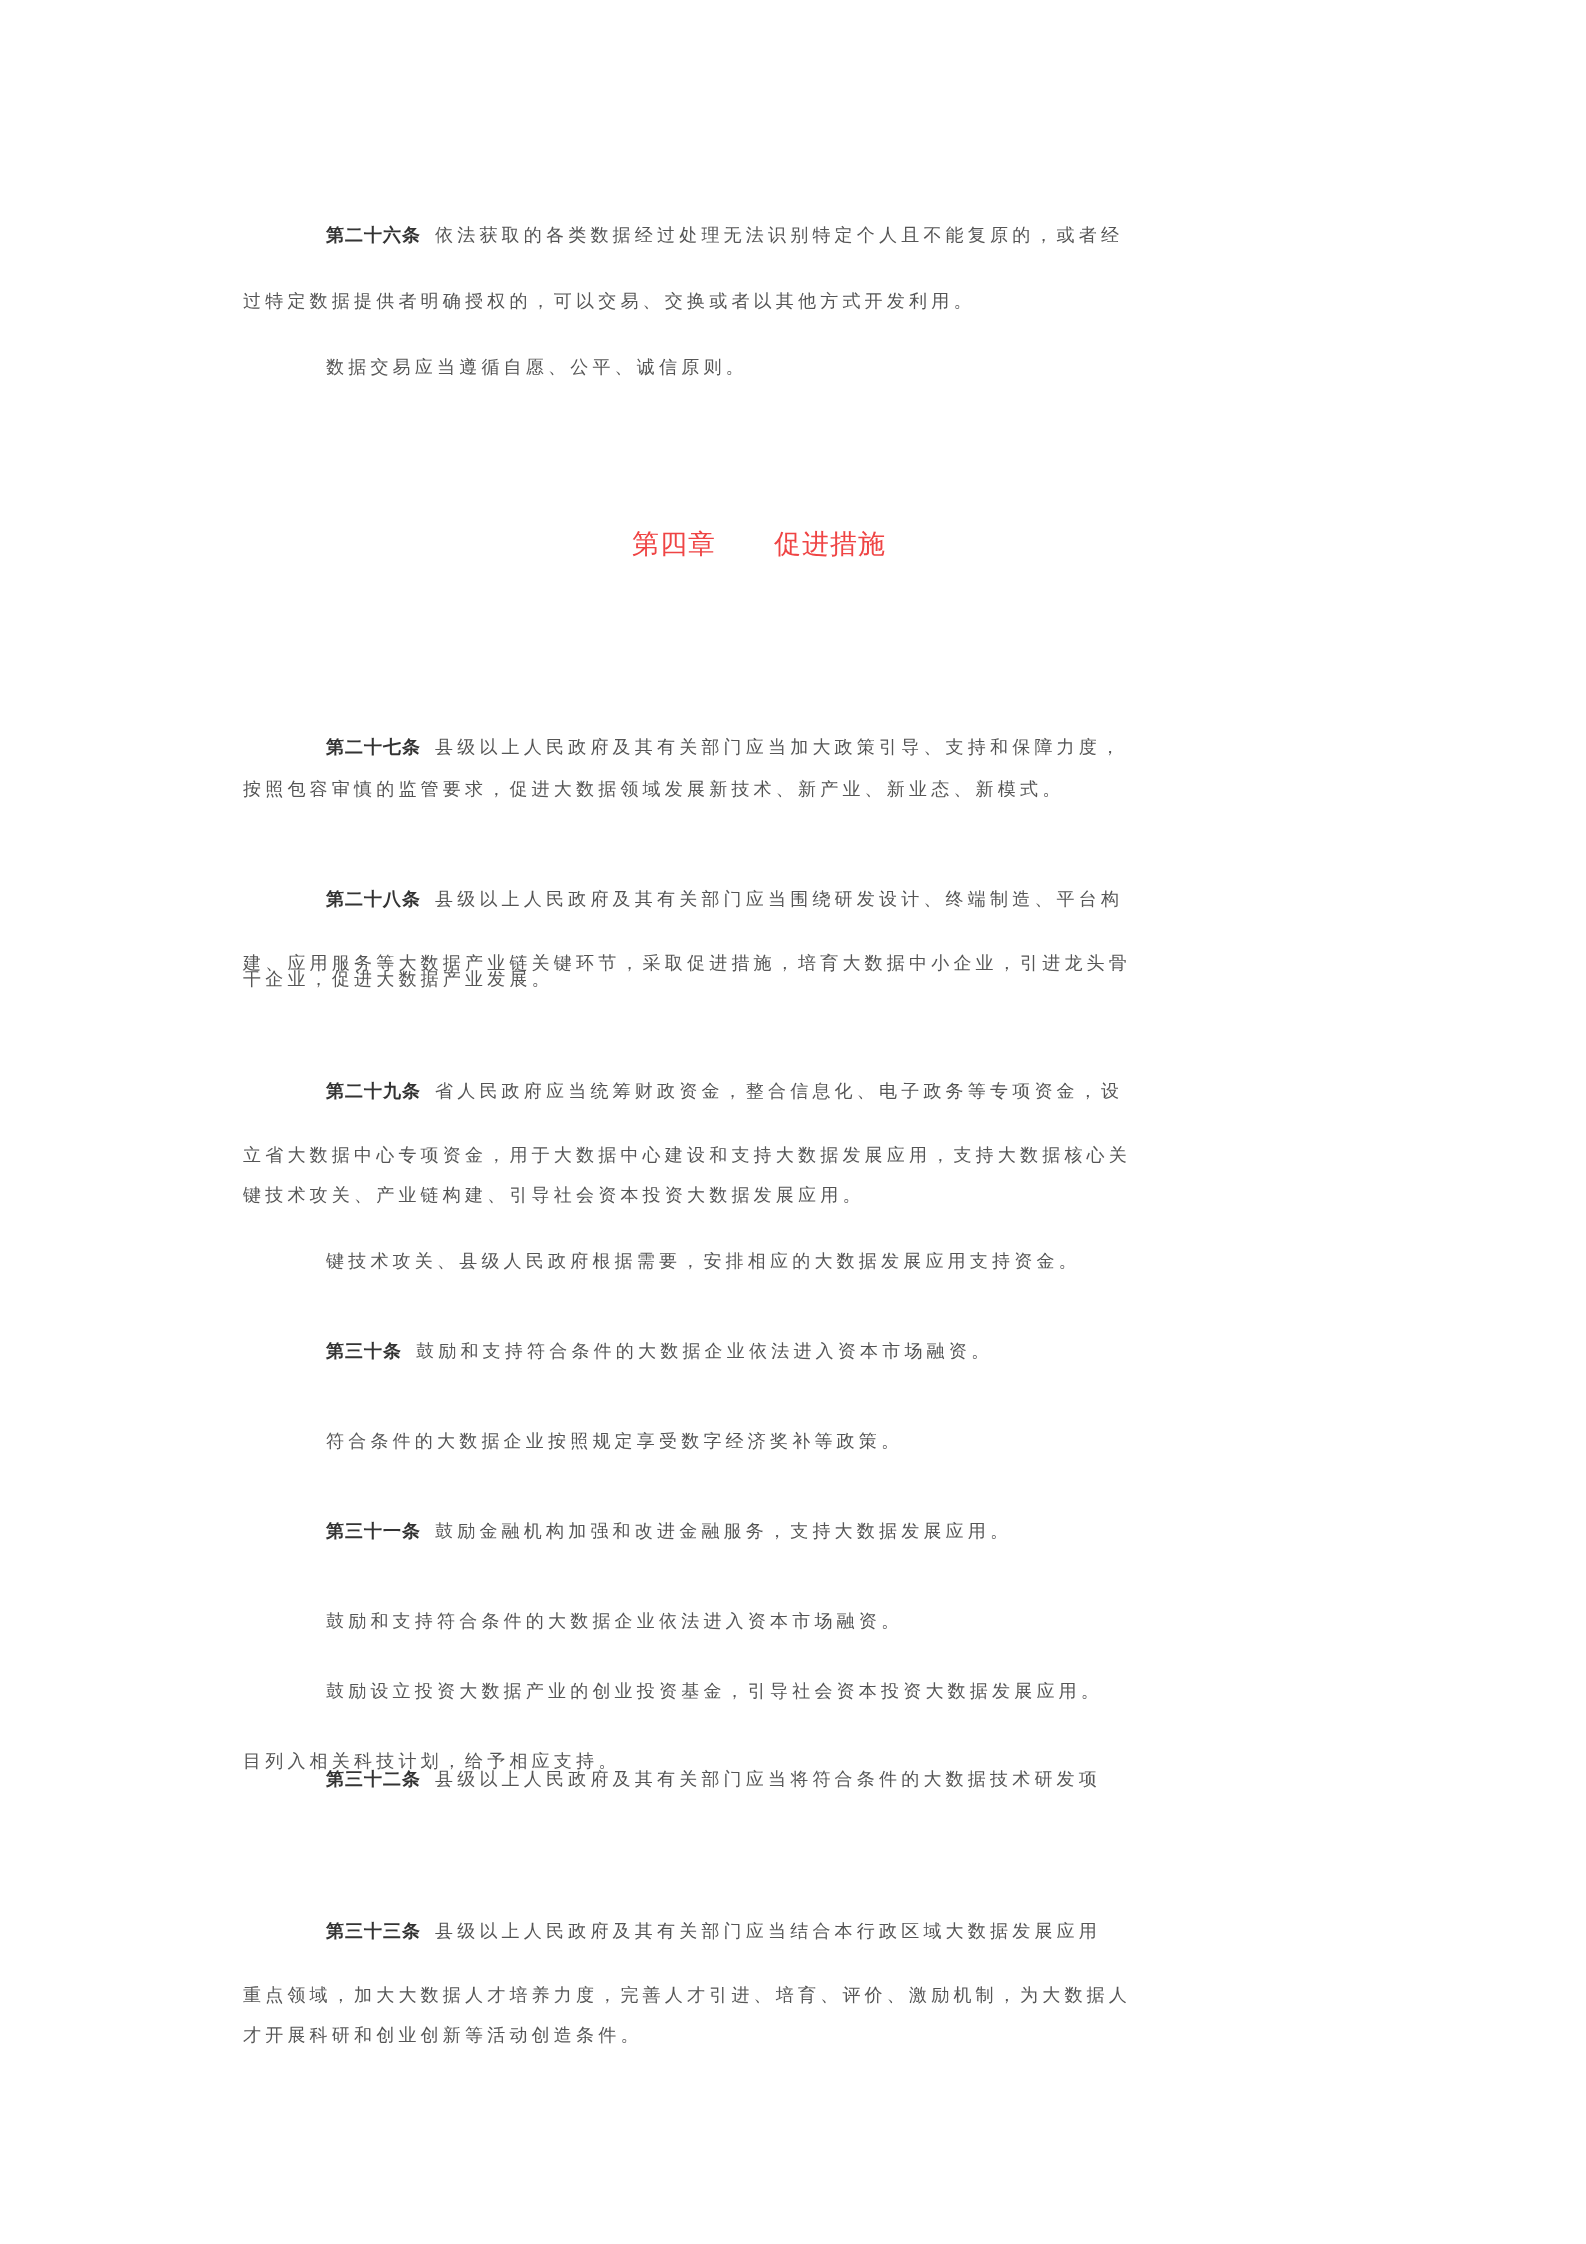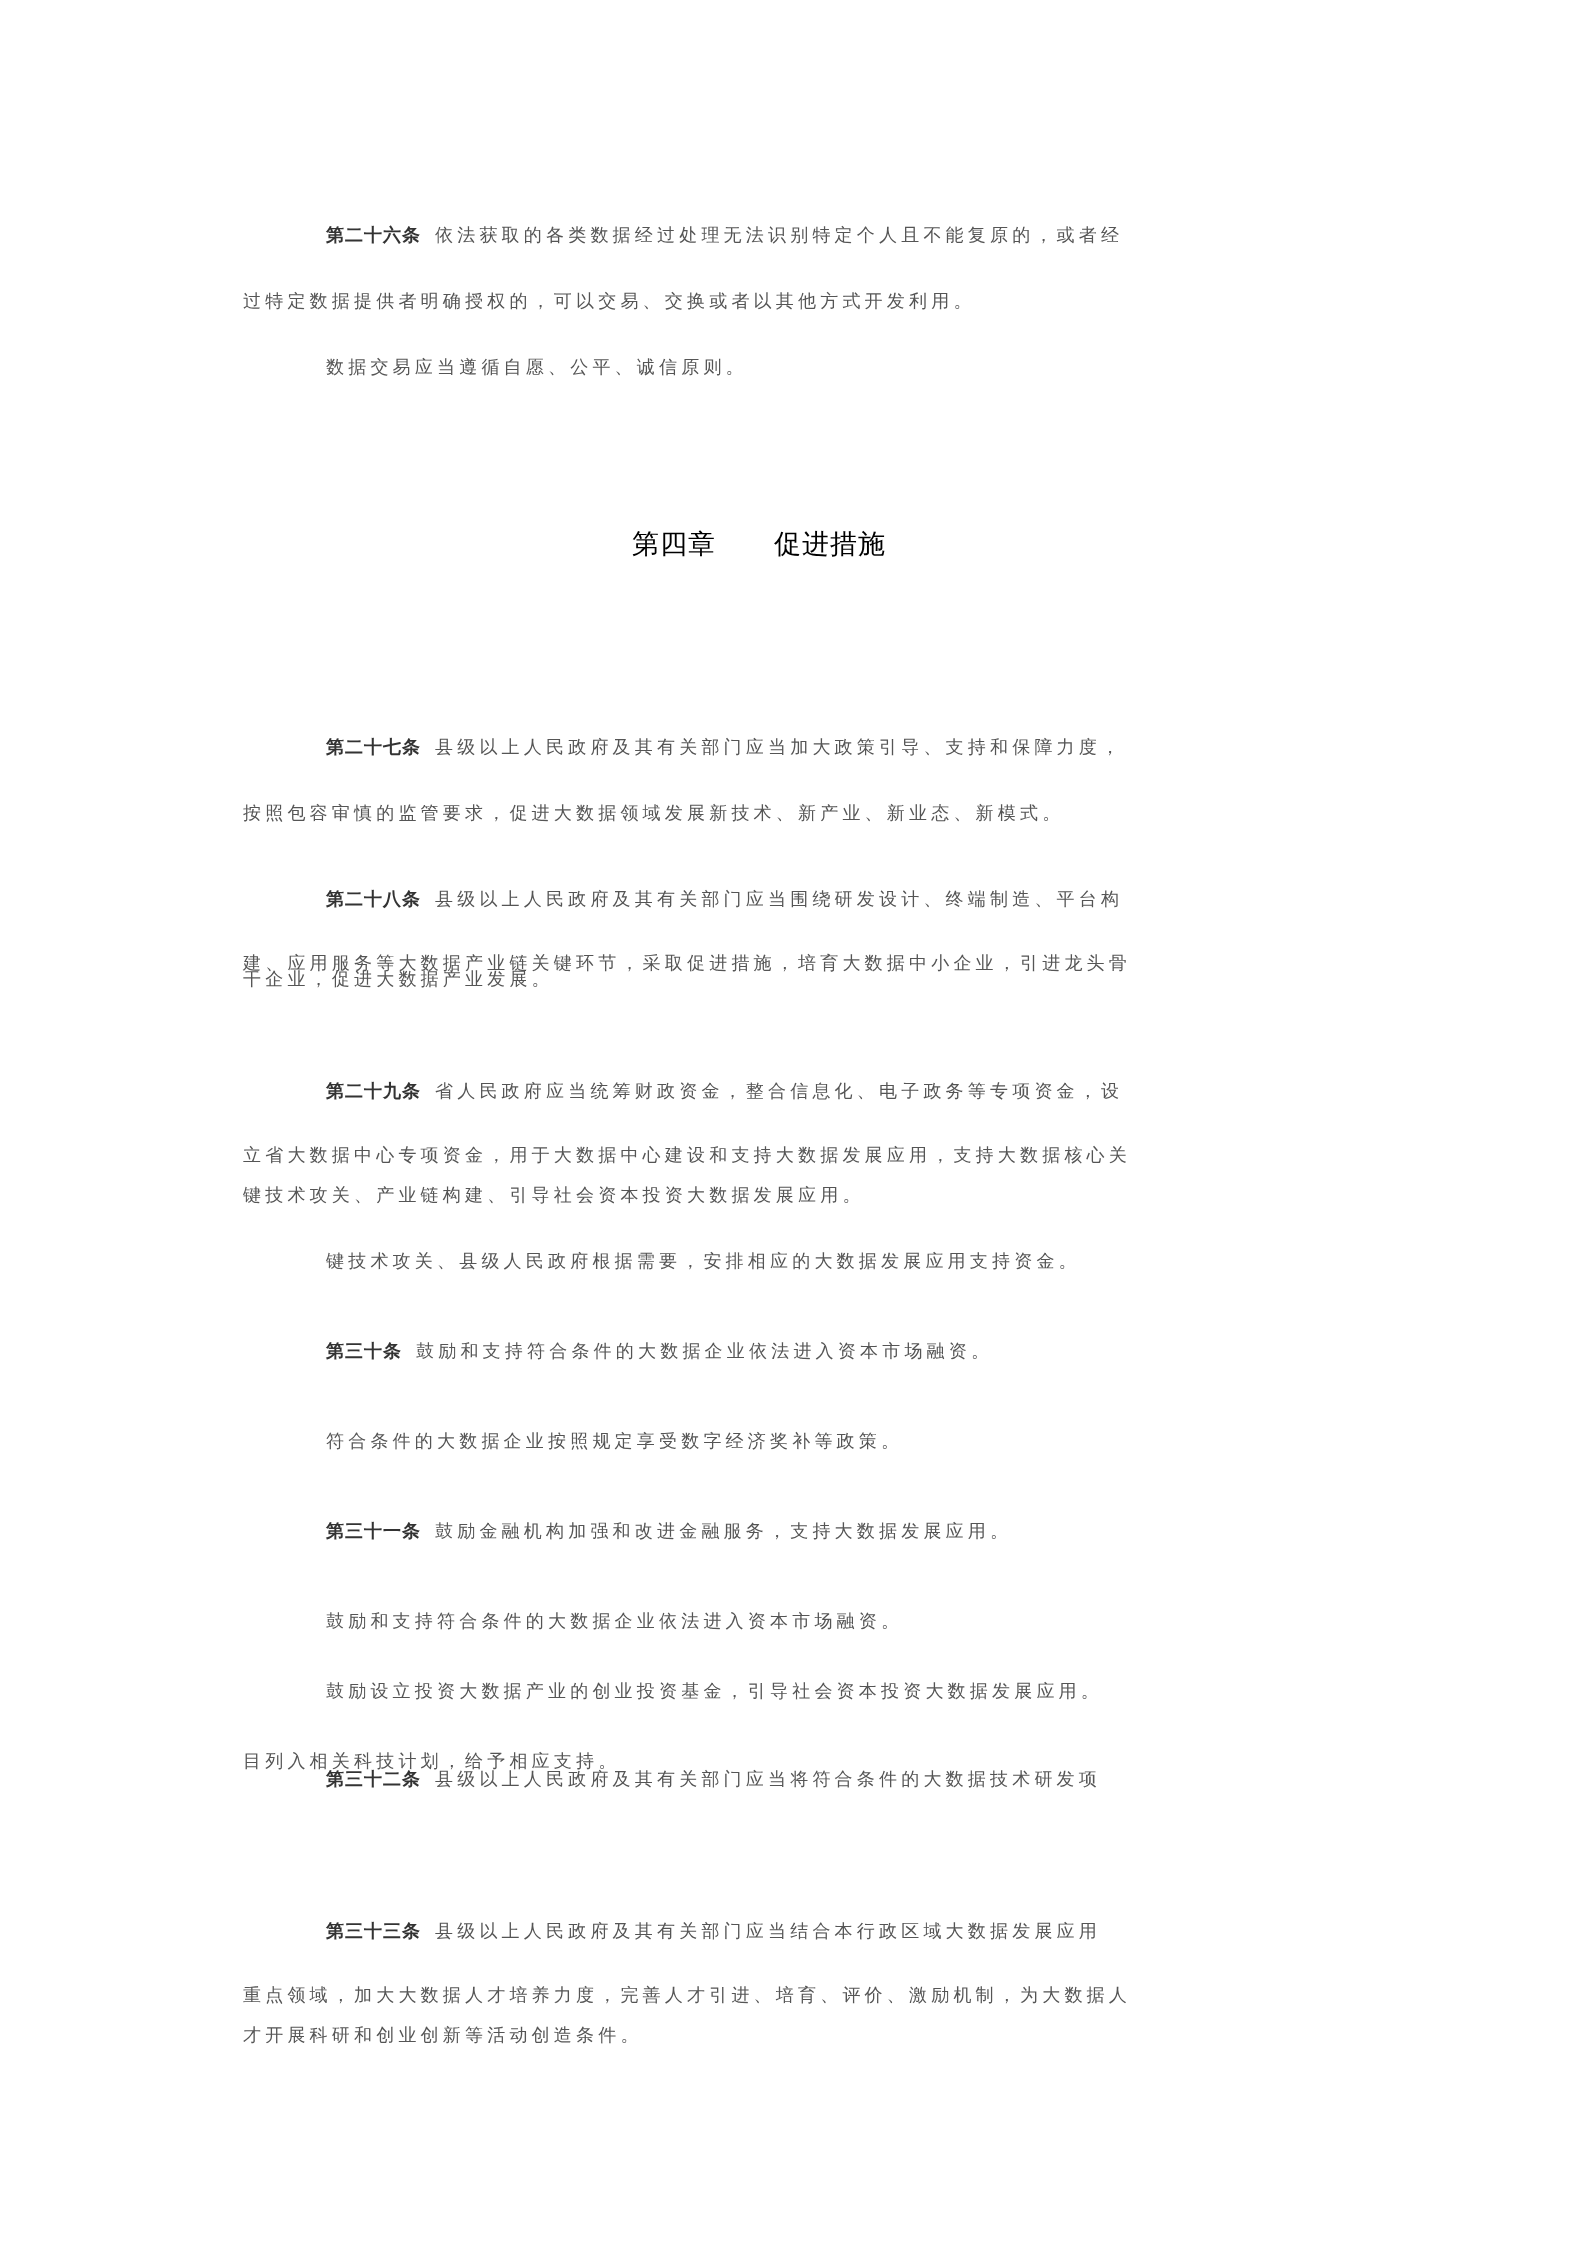--- a/index.html
+++ b/index.html
@@ -19,42 +19,42 @@
       color: #555555;
     }
     .indent { left: 326px; }
     .art { font-weight: bold; color: #333333; letter-spacing: 1px; margin-right: 14px; }
     .chapter {
       position: absolute;
       left: 0; width: 1518px; top: 527px;
       text-align: center;
       font-size: 27px;
       line-height: 34px;
-      color: #000000;
+      color: #ef4444;
       letter-spacing: 1px;
     }
     .chapter .gap { display: inline-block; width: 58px; }
   </style>
 </head>
 <body>
 
 <div class="line indent" style="top:218px">
   <span class="art">第二十六条</span><span>依法获取的各类数据经过处理无法识别特定个人且不能复原的，或者经</span>
 </div>
 <div class="line" style="top:284px">过特定数据提供者明确授权的，可以交易、交换或者以其他方式开发利用。</div>
 <div class="line indent" style="top:350px">数据交易应当遵循自愿、公平、诚信原则。</div>
 
 <div class="chapter">
   <span>第四章</span><span class="gap"></span><span>促进措施</span>
 </div>
 
 <div class="line indent" style="top:730px">
   <span class="art">第二十七条</span><span>县级以上人民政府及其有关部门应当加大政策引导、支持和保障力度，</span>
 </div>
-<div class="line" style="top:796px">按照包容审慎的监管要求，促进大数据领域发展新技术、新产业、新业态、新模式。</div>
+<div class="line" style="top:772px">按照包容审慎的监管要求，促进大数据领域发展新技术、新产业、新业态、新模式。</div>
 
 <div class="line indent" style="top:882px">
   <span class="art">第二十八条</span><span>县级以上人民政府及其有关部门应当围绕研发设计、终端制造、平台构</span>
 </div>
 <div class="line" style="top:946px">建、应用服务等大数据产业链关键环节，采取促进措施，培育大数据中小企业，引进龙头骨</div>
 <div class="line" style="top:962px">干企业，促进大数据产业发展。</div>
 
 <div class="line indent" style="top:1074px">
   <span class="art">第二十九条</span><span>省人民政府应当统筹财政资金，整合信息化、电子政务等专项资金，设</span>
 </div>

